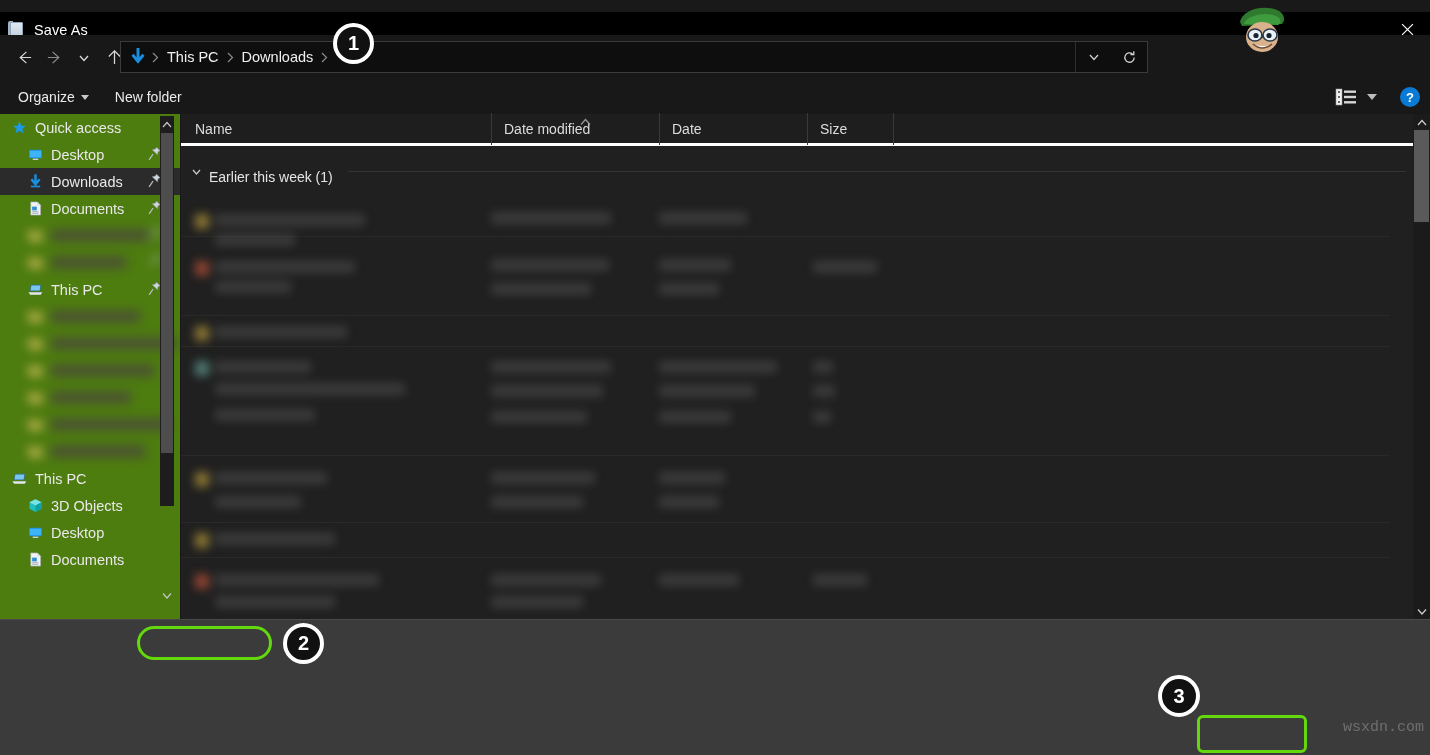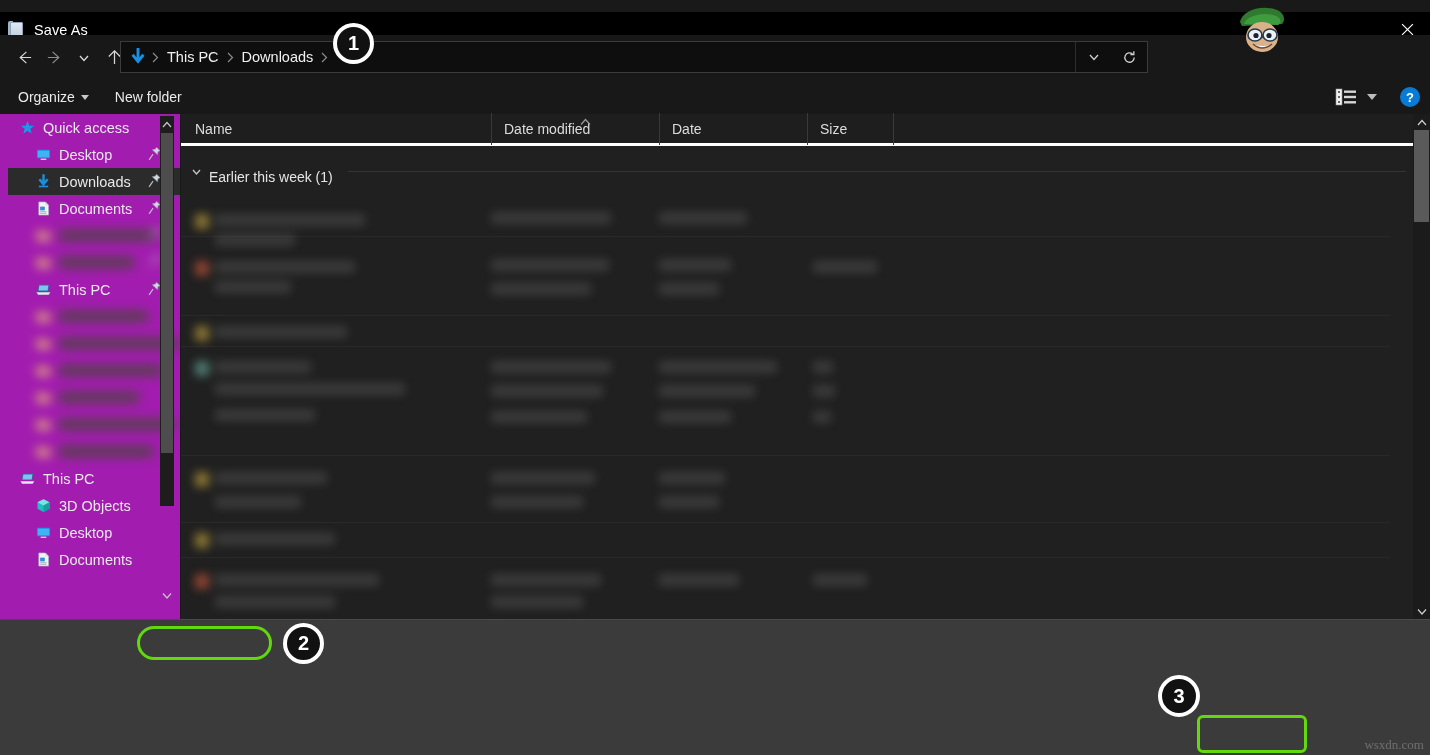--- a/index.html
+++ b/index.html
@@ -119,21 +119,21 @@
     align-items: center; justify-content: center; margin-left: 14px;
   }
 
   
   .body-area {
     position: absolute; left: 0; top: 114px; width: 1430px; height: 505px;
     background: #191919;
   }
   .sidebar {
     position: absolute; left: 0; top: 0; width: 180px; height: 505px;
-    background: #a21caf; overflow: hidden; padding-left: 8px;
+    background: #4d7c0f; overflow: hidden;
   }
   .side-item {
     position: relative; height: 27px; display: flex; align-items: center;
     font-size: 14.5px; color: #e9e9e9; white-space: nowrap;
   }
   .side-item.sel { background: #2b2b2b; }
   .side-ico { width: 18px; height: 18px; margin-right: 7px; flex: 0 0 auto;
     display: flex; align-items: center; justify-content: center; }
   .side-pin { position: absolute; right: 18px; top: 5px; width: 14px; height: 16px; }
   .side-blur { filter: blur(5.5px); opacity: .85; }
@@ -217,23 +217,23 @@
     border: 4px solid #ffffff; color: #ffffff; font-weight: bold;
     display: flex; align-items: center; justify-content: center;
     z-index: 30;
   }
   .hl-green {
     position: absolute; border: 3px solid #63d80d; border-radius: 22px;
     z-index: 25; pointer-events: none;
   }
   .hl-green.sq { border-radius: 4px; }
   .wsxdn {
-    position: absolute; right: 6px; bottom: 2px; z-index: 28;
-    font-size: 13px; color: rgba(225,225,225,.30);
-    font-family: Liberation Serif, serif;
+    position: absolute; right: 6px; bottom: 19px; z-index: 28;
+    font-size: 15px; color: rgba(225,225,225,.30);
+    font-family: Liberation Mono, monospace;
   }
 </style>
 </head>
 <body>
 
 <div id="app">
 
   <div class="titlebar">
     <div class="title-icon">
       <div class="spiral"></div>

